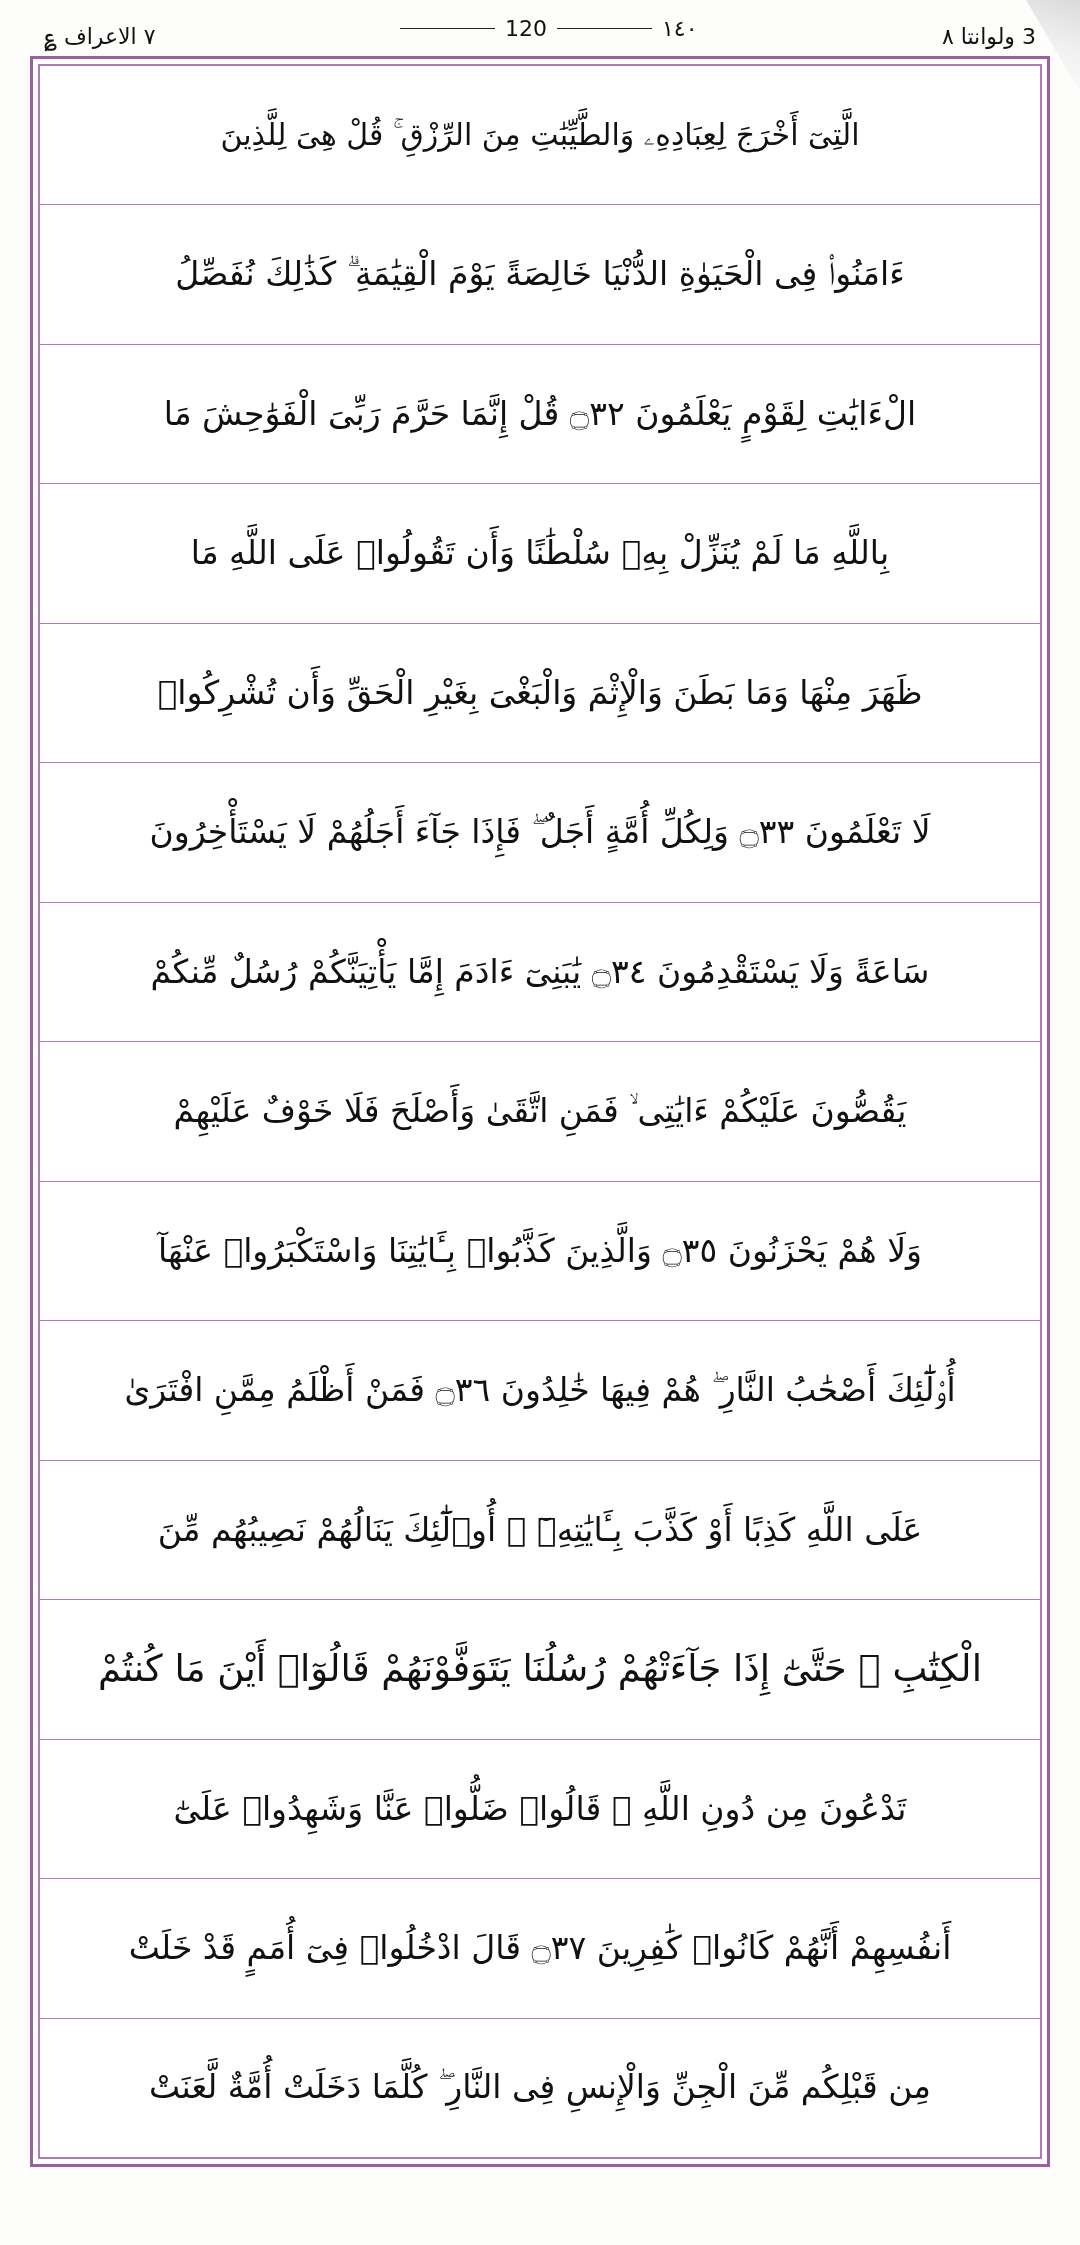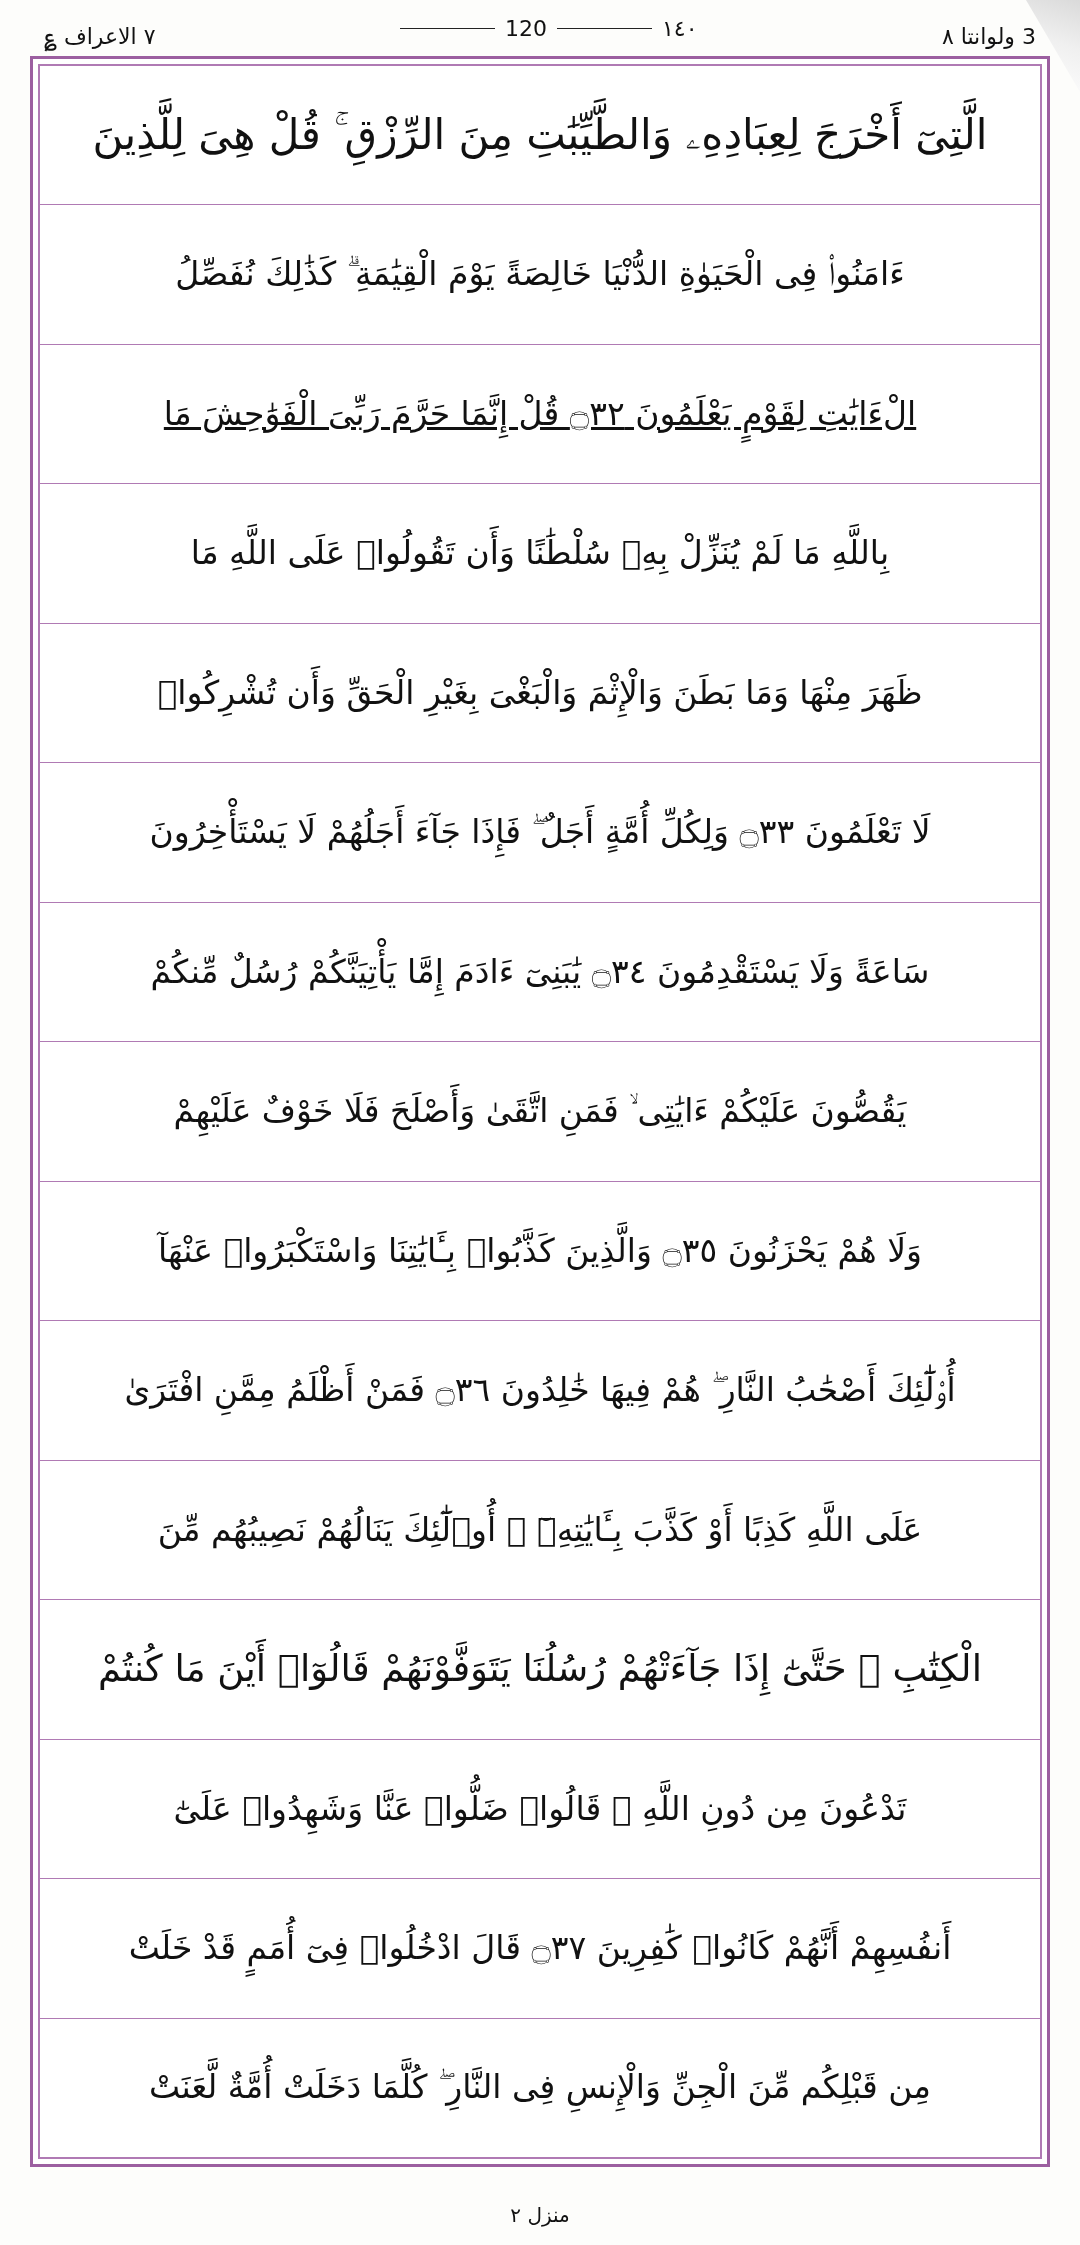--- a/index.html
+++ b/index.html
@@ -156,27 +156,27 @@
       <div class="hdr-page-num">120</div>
       <div class="hdr-rule"></div>
     </div>
     <div class="hdr-side">٧ الاعراف ؏</div>
   </div>
 
   <div class="border-outer">
     <div class="border-inner">
 
       <div class="line">
-        <div class="ayah-line" style="font-size: 42px;">الَّتِىٓ أَخْرَجَ لِعِبَادِهِۦ وَالطَّيِّبَٰتِ مِنَ الرِّزْقِ ۚ قُلْ هِىَ لِلَّذِينَ</div>
+        <div class="ayah-line" style="font-size: 30px;">الَّتِىٓ أَخْرَجَ لِعِبَادِهِۦ وَالطَّيِّبَٰتِ مِنَ الرِّزْقِ ۚ قُلْ هِىَ لِلَّذِينَ</div>
       </div>
       <div class="line">
         <div class="ayah-line" style="font-size: 33px;">ءَامَنُوا۟ فِى الْحَيَوٰةِ الدُّنْيَا خَالِصَةً يَوْمَ الْقِيَٰمَةِ ۗ كَذَٰلِكَ نُفَصِّلُ</div>
       </div>
       <div class="line">
-        <div class="ayah-line" style="font-size: 33px; text-decoration: underline;">الْءَايَٰتِ لِقَوْمٍ يَعْلَمُونَ ۝٣٢ قُلْ إِنَّمَا حَرَّمَ رَبِّىَ الْفَوَٰحِشَ مَا</div>
+        <div class="ayah-line" style="font-size: 33px;">الْءَايَٰتِ لِقَوْمٍ يَعْلَمُونَ ۝٣٢ قُلْ إِنَّمَا حَرَّمَ رَبِّىَ الْفَوَٰحِشَ مَا</div>
       </div>
       <div class="line">
         <div class="ayah-line" style="font-size: 33px;">بِاللَّهِ مَا لَمْ يُنَزِّلْ بِهِۦ سُلْطَٰنًا وَأَن تَقُولُوا۟ عَلَى اللَّهِ مَا</div>
       </div>
       <div class="line">
         <div class="ayah-line" style="font-size: 33px;">ظَهَرَ مِنْهَا وَمَا بَطَنَ وَالْإِثْمَ وَالْبَغْىَ بِغَيْرِ الْحَقِّ وَأَن تُشْرِكُوا۟</div>
       </div>
       <div class="line">
         <div class="ayah-line" style="font-size: 33px;">لَا تَعْلَمُونَ ۝٣٣ وَلِكُلِّ أُمَّةٍ أَجَلٌ ۖ فَإِذَا جَآءَ أَجَلُهُمْ لَا يَسْتَأْخِرُونَ</div>
       </div>
@@ -204,18 +204,17 @@
       <div class="line">
         <div class="ayah-line" style="font-size: 33px;">أَنفُسِهِمْ أَنَّهُمْ كَانُوا۟ كَٰفِرِينَ ۝٣٧ قَالَ ادْخُلُوا۟ فِىٓ أُمَمٍ قَدْ خَلَتْ</div>
       </div>
       <div class="line">
         <div class="ayah-line" style="font-size: 33px;">مِن قَبْلِكُم مِّنَ الْجِنِّ وَالْإِنسِ فِى النَّارِ ۖ كُلَّمَا دَخَلَتْ أُمَّةٌ لَّعَنَتْ</div>
       </div>
 
     </div>
   </div>
 
-  <div class="page-footer">منزل ٢</div>
 
   <div class="corner-fold"></div>
   <div class="scroll-track"></div>
 
 </div>
 
 </body></html>

